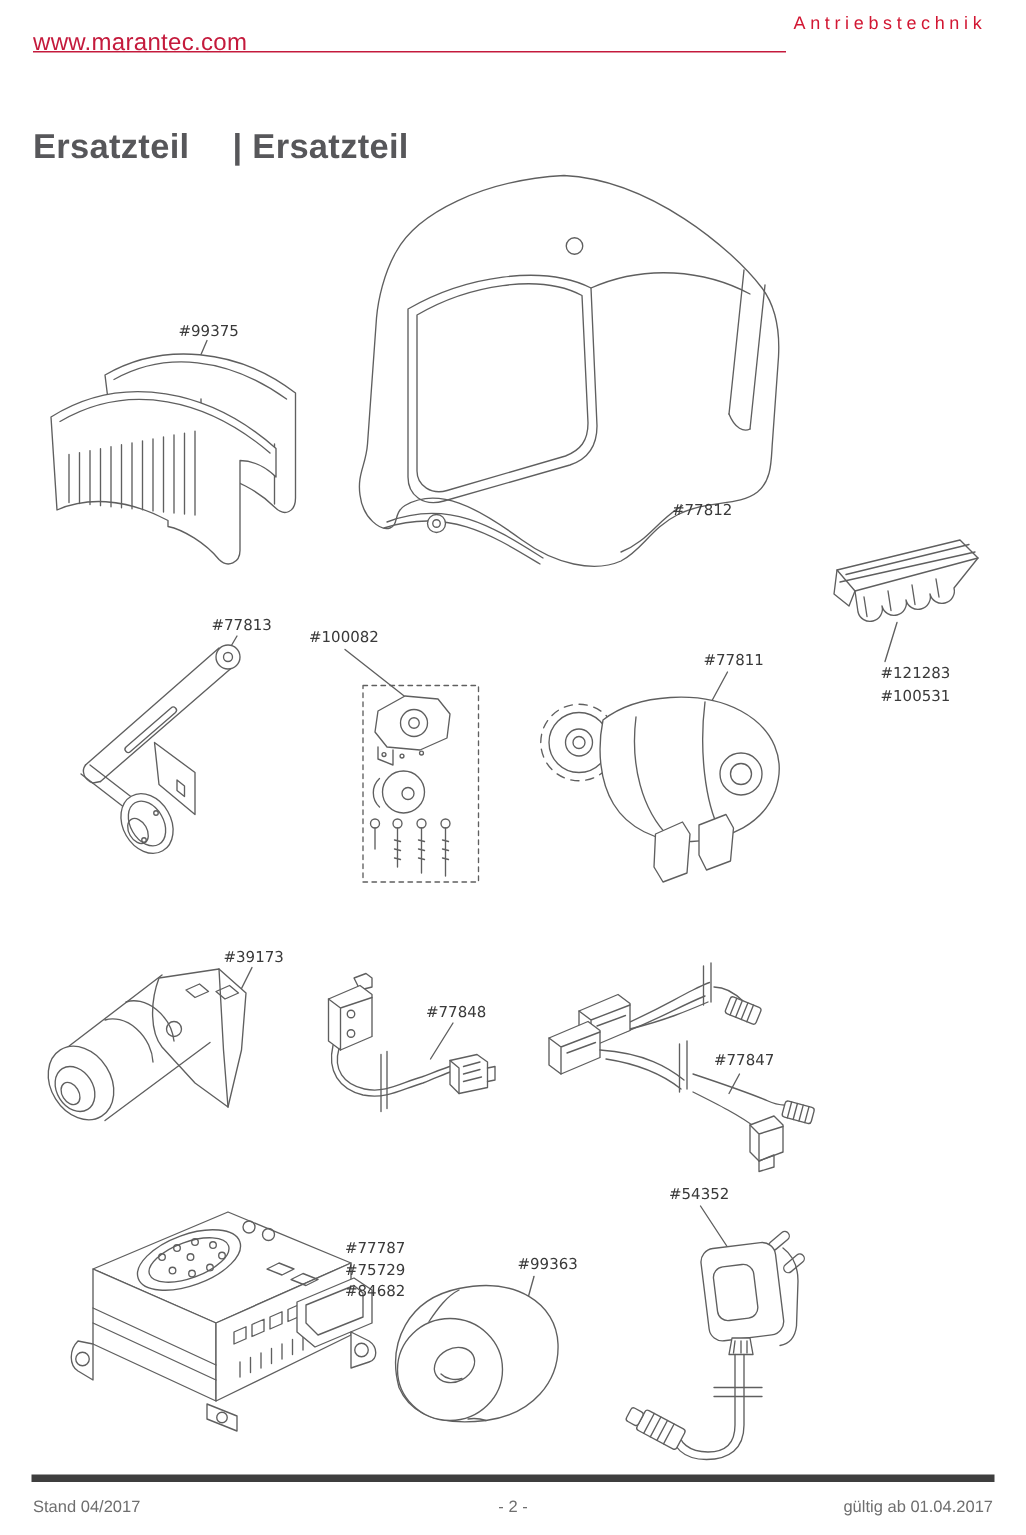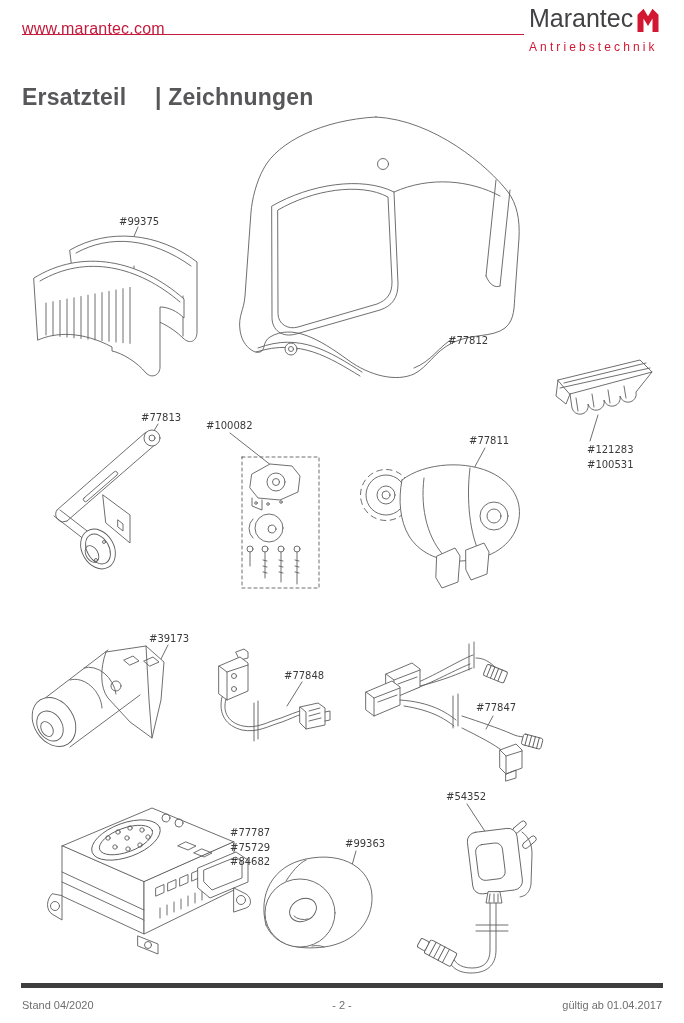--- a/index.html
+++ b/index.html
@@ -36,33 +36,25 @@
   .f-right{right:22px;}
 </style>
 </head>
 <body>
 
 <div class="page">
 
   <a class="url" href="#">www.marantec.com</a>
   <div class="redline"></div>
   <div class="logo">
-    <div class="logo-row">
-      <span class="brand">Marantec</span>
-      <span class="m-icon">
-        <svg width="24" height="26" viewBox="0 0 32 34">
-          <path d="M2,10 L10,2 L16,12 L22,2 L30,10 L30,33 L22,33 L22,15 L16,25 L10,15 L10,33 L2,33 Z" fill="#D21733" stroke="none"></path>
-        </svg>
-      </span>
-    </div>
     <div class="brand-sub">Antriebstechnik</div>
   </div>
 
   <div class="title-left">Ersatzteil</div>
-  <div class="title-right">| Zeichnungen</div>
+  <div class="title-right">| Ersatzteil</div>
 
   <svg id="art" width="684" height="1023" viewBox="0 0 684 1023">
 
     <g class="ld">
       <path d="M138,227 L126,255"></path>
       <path d="M458,309 L463,332"></path>
       <path d="M158,424 L148,441"></path>
       <path d="M230,433 L272,466"></path>
       <path d="M485,448 L472,472"></path>
       <path d="M598,415 L590,441"></path>
@@ -289,17 +281,17 @@
   <div class="lbl" style="left:476px;top:701px">#77847</div>
   <div class="lbl" style="left:230px;top:826px">
     <span>#77787</span>
     <span>#75729</span>
     <span>#84682</span>
   </div>
   <div class="lbl" style="left:345px;top:837px">#99363</div>
   <div class="lbl" style="left:446px;top:790px">#54352</div>
 
   <div class="fbar"></div>
-  <div class="f-left">Stand 04/2020</div>
+  <div class="f-left">Stand 04/2017</div>
   <div class="f-center">- 2 -</div>
   <div class="f-right">gültig ab 01.04.2017</div>
 
 </div>
 
 </body></html>

